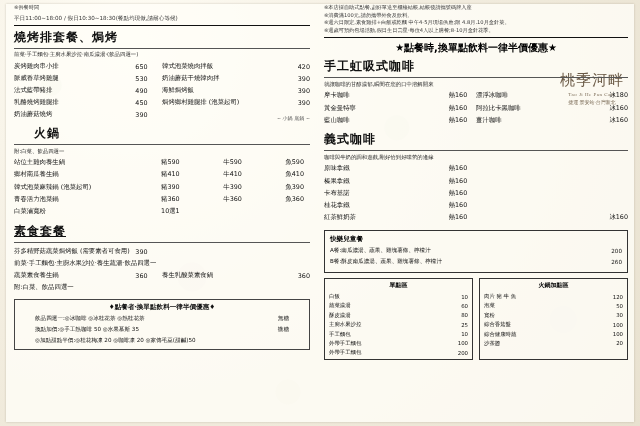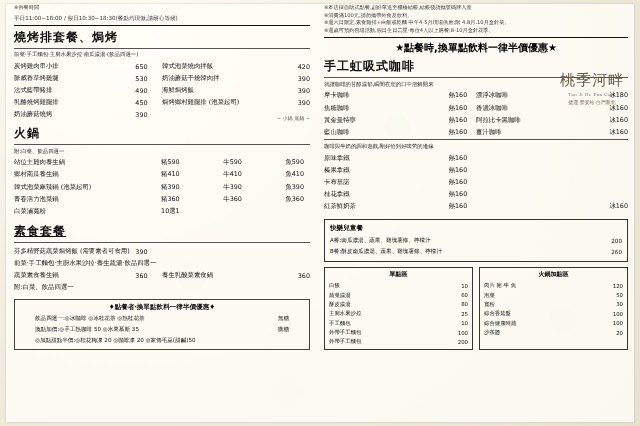--- a/index.html
+++ b/index.html
@@ -147,21 +147,21 @@
         </tr>
         <tr>
           <td class="nm">奶油蘑菇燒烤</td>
           <td class="pr">390</td>
           <td class="nm2"></td>
           <td class="pr2"></td>
         </tr>
       </tbody>
         </table>
 
-      <div style="position:relative;margin-top:4px;">
+      <div style="position:relative;margin-top:4px;margin-left:20px;">
         <h2 class="sect">火鍋</h2>
         <div class="small" style="position:absolute;right:0;top:-10px;">~ 小鍋 底鍋 ~</div>
       </div>
       <div class="rule thin"></div>
       <div class="lead">附:白菜、飲品四選一</div>
       <table class="hp">
         <tbody>
             <tr>
           <td class="n">站位土雞肉養生鍋</td>
           <td class="c">豬590</td>
@@ -257,40 +257,35 @@
       <div class="lead">就讓咖啡的甘醇濃郁,瞬間在您的口中溶解開來</div>
       <table class="items">
         <tbody>
             <tr>
           <td class="nm">摩卡咖啡</td>
           <td class="pr">熱160</td>
           <td class="nm2">漂浮冰咖啡</td>
           <td class="pr2">冰180</td>
         </tr>
         <tr>
-          <td class="nm">焦糖咖啡</td>
-          <td class="pr">熱160</td>
-          <td class="nm2">香濃冰咖啡</td>
-          <td class="pr2">冰160</td>
-        </tr>
-        <tr>
           <td class="nm">黃金曼特寧</td>
           <td class="pr">熱160</td>
           <td class="nm2">阿拉比卡黑咖啡</td>
           <td class="pr2">冰160</td>
         </tr>
         <tr>
           <td class="nm">藍山咖啡</td>
           <td class="pr">熱160</td>
           <td class="nm2">薑汁咖啡</td>
           <td class="pr2">冰160</td>
         </tr>
       </tbody>
         </table>
 
+      <h2 class="sect" style="margin-top:5px;">義式咖啡</h2>
       <div class="rule thin"></div>
       <div class="lead">咖啡與牛奶的調和遊戲,剛好恰到好味蕾的邊緣</div>
       <table class="items">
         <tbody>
             <tr>
           <td class="nm">原味拿鐵</td>
           <td class="pr">熱160</td>
           <td class="nm2"></td>
           <td class="pr2"></td>
         </tr>

